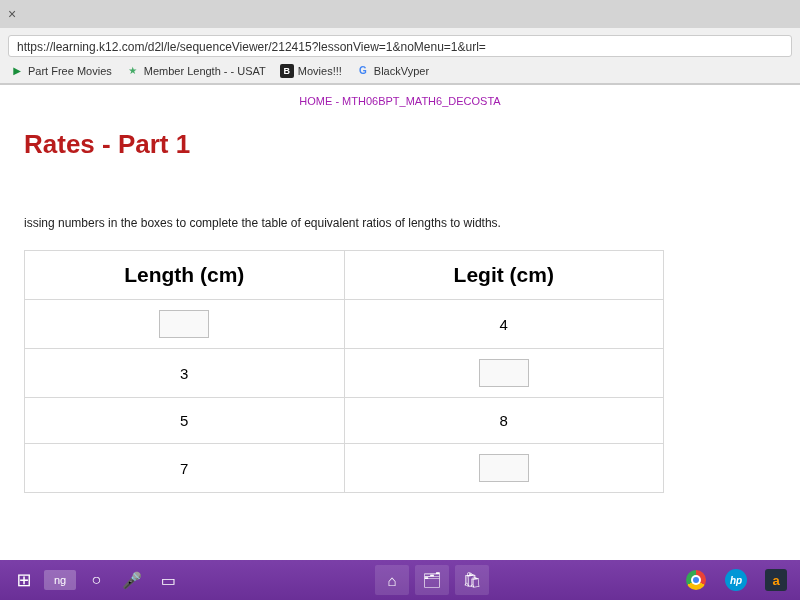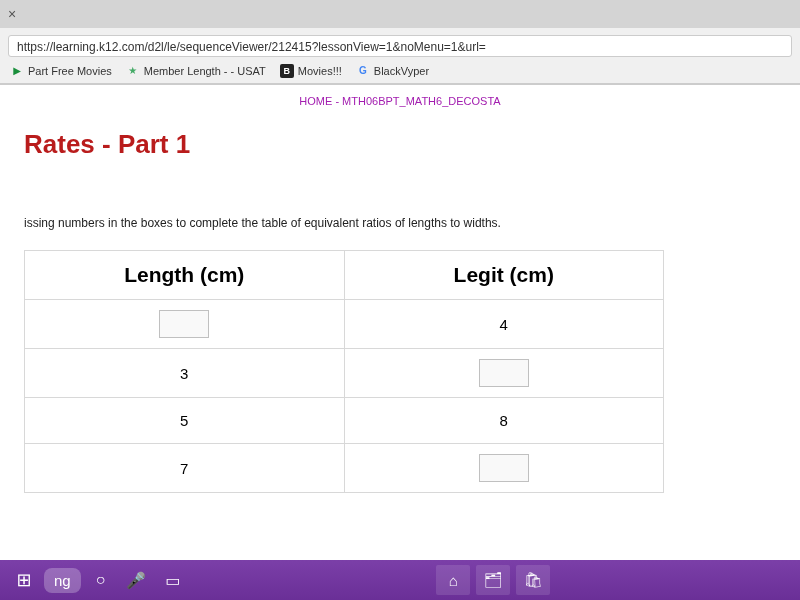--- a/index.html
+++ b/index.html
@@ -153,23 +153,23 @@
     justify-content: center;
     border-radius: 2px;
     cursor: pointer;
     color: #fff;
     font-size: 16px;
   }
   .win-btn { font-size:18px; }
   .search-pill {
     background: rgba(255,255,255,0.25);
     color: #fff;
-    font-size: 15px;
+    font-size: 11px;
     padding: 4px 10px;
-    border-radius: 8px;
+    border-radius: 2px;
   }
   .tb-app {
     width: 34px; height: 30px;
     background: rgba(255,255,255,0.12);
     border-radius: 2px;
     display:flex; align-items:center; justify-content:center;
     font-size:15px; color:#fff;
   }
   .chrome-ico {
     width:20px;height:20px;border-radius:50%;
@@ -256,13 +256,24 @@
     <div class="search-pill">ng</div>
     <div class="tb-icon">○</div>
     <div class="tb-icon">🎤</div>
     <div class="tb-icon">▭</div>
   </div>
   <div class="tb-center">
     <div class="tb-app">⌂</div>
     <div class="tb-app">🗂</div>
     <div class="tb-app">🛍</div>
   </div>
+  <div class="tb-right">
+    <div class="tb-icon">
+        <span class="chrome-ico"></span>
+      </div>
+    <div class="tb-icon">
+        <span class="hp-ico">hp</span>
+      </div>
+    <div class="tb-icon">
+        <span class="amz-ico">a</span>
+      </div>
+  </div>
 </div>
 
 </body></html>

